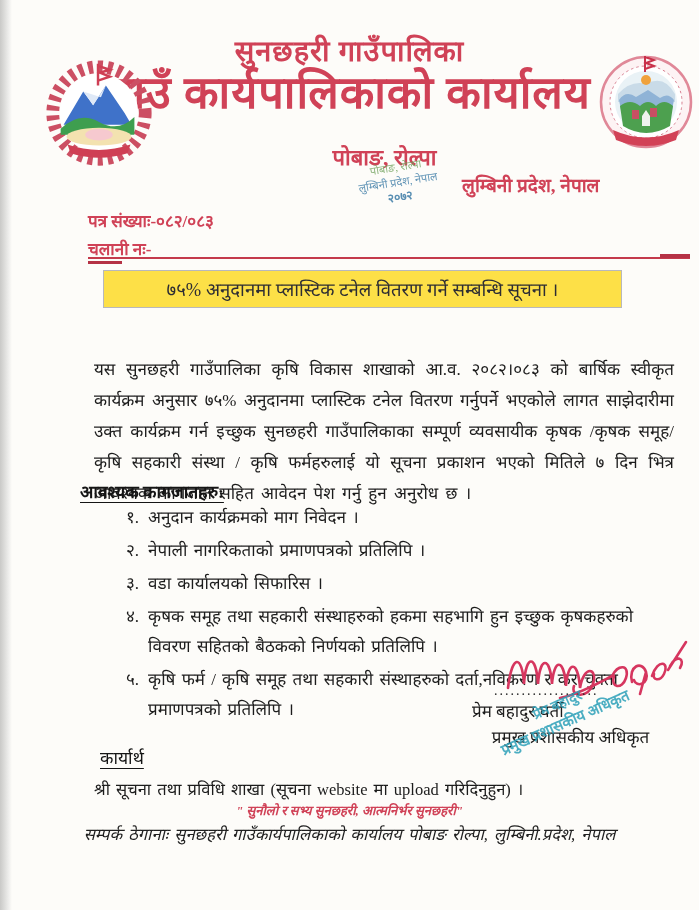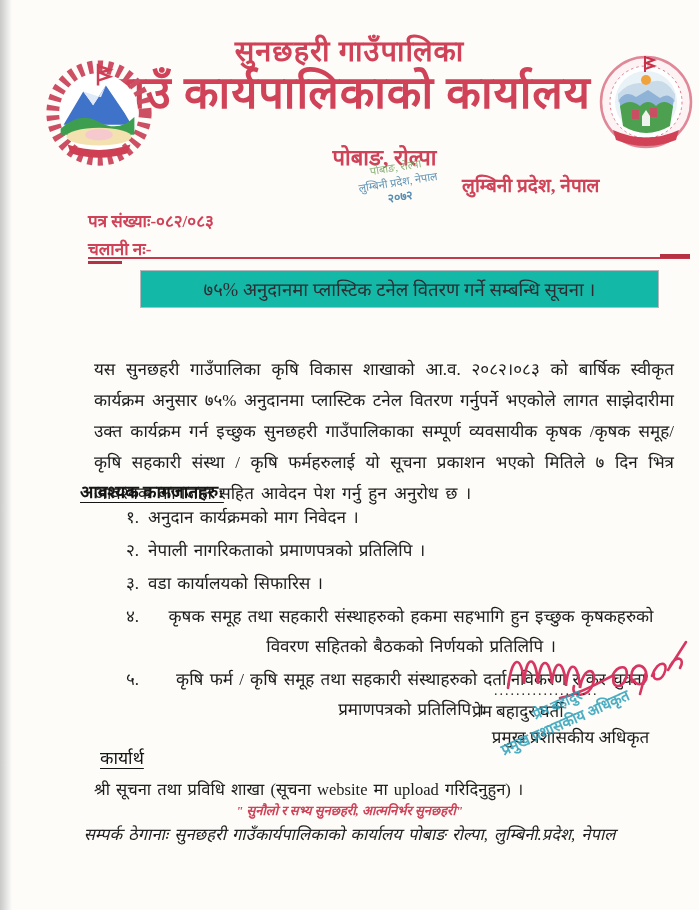--- a/index.html
+++ b/index.html
@@ -31,39 +31,38 @@
   .round-stamp .s3 { font-size:12px; color:rgba(70,130,170,.9); font-weight:bold; }
 
   .letter-no { left:88px; top:209px; font-size:17px; font-weight:bold; }
   .chalani   { left:88px; top:237px; font-size:17px; font-weight:bold; }
 
   .rule-main { left:88px; top:257px; width:602px; height:2px; background:#c43a4c; }
   .rule-nub-l { left:88px; top:261px; width:34px; height:3px; background:#b53245; }
   .rule-nub-r { left:660px; top:254px; width:30px; height:4px; background:#b53245; }
 
   .notice-title {
-    left:104px; top:271px; width:517px; background:#14b8a6;
+    left:104px; top:271px; width:517px; background:#fde047;
     text-align:center; font-size:18.5px; color:#2d2d33; padding:5px 0 6px 0;
     box-shadow:0 0 0 1px #b8b8bc;
-    margin-left:37px;
   }
   .published { right:56px; top:320px; font-size:15.5px; color:#1e1e1e; }
 
   .body-para {
     left:94px; top:354px; width:580px; font-size:17px; line-height:31px;
     text-align:justify; color:#1c1c1c; word-spacing:3px;
   }
   .req-heading {
     left:80px; top:479px; font-size:17.5px; font-weight:bold; color:#151515;
     text-decoration:underline; text-underline-offset:4px;
   }
   .doc-list { left:126px; top:503px; width:548px; color:#1c1c1c; }
   .doc-item { display:flex; gap:9px; font-size:17px; line-height:30px; margin-bottom:3px; }
   .doc-item .num { flex:0 0 auto; }
-  .doc-item .txt { text-align:center; word-spacing:2px; }
+  .doc-item .txt { text-align:left; word-spacing:2px; }
 
   .sig-scribble { left:500px; top:636px; width:192px; height:82px; }
   .sig-dots { left:494px; top:683px; font-size:14px; letter-spacing:2px; color:#2a2a2a; }
   .sig-name { left:472px; top:699px; width:195px; text-align:left; font-size:17px; color:#1c1c1c; }
   .sig-title { left:458px; top:725px; width:225px; text-align:center; font-size:17px; color:#1c1c1c; }
   .sig-stamp {
     left:448px; top:742px; width:230px; text-align:center;
     transform:rotate(-24deg); transform-origin:left top;
     color:rgba(45,160,185,.85); font-weight:bold; pointer-events:none;
   }

